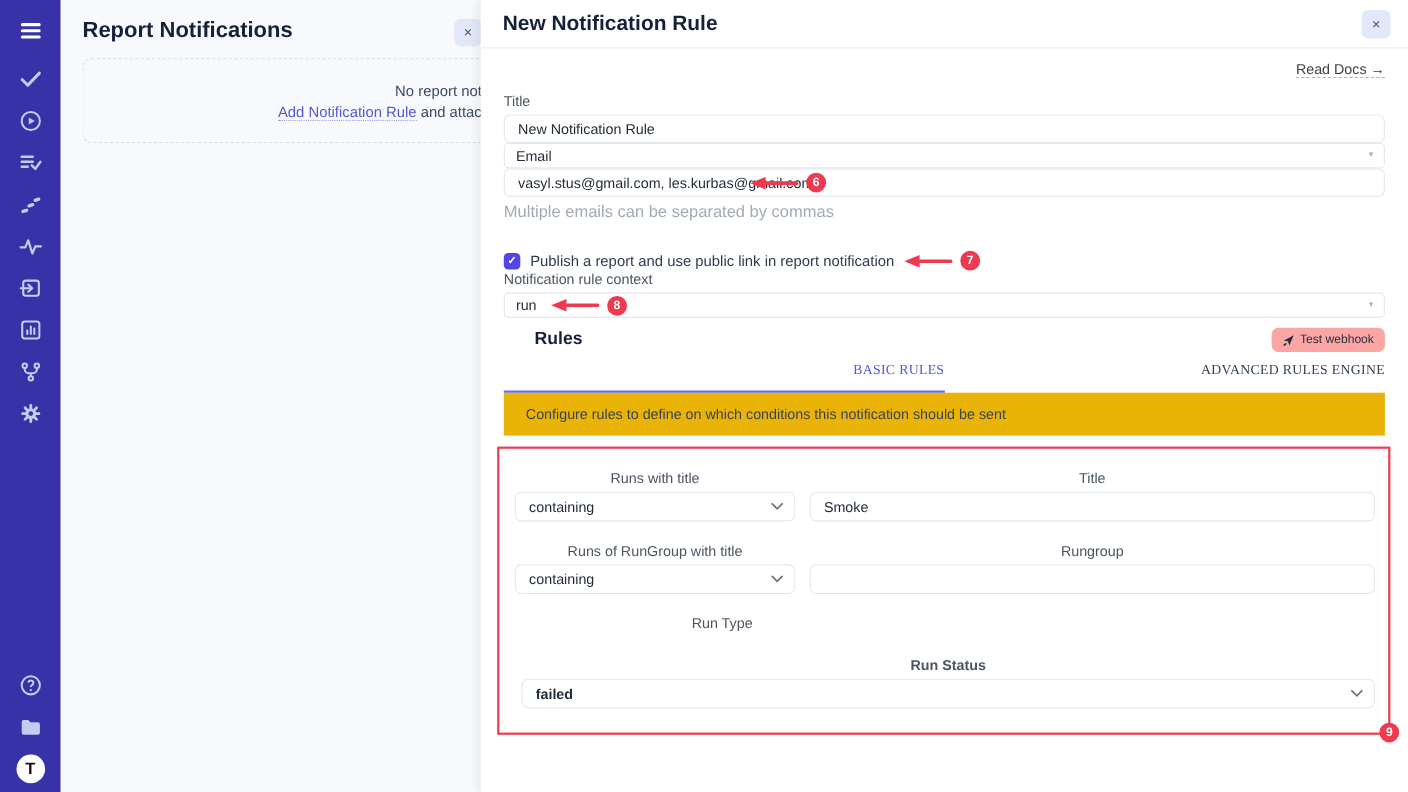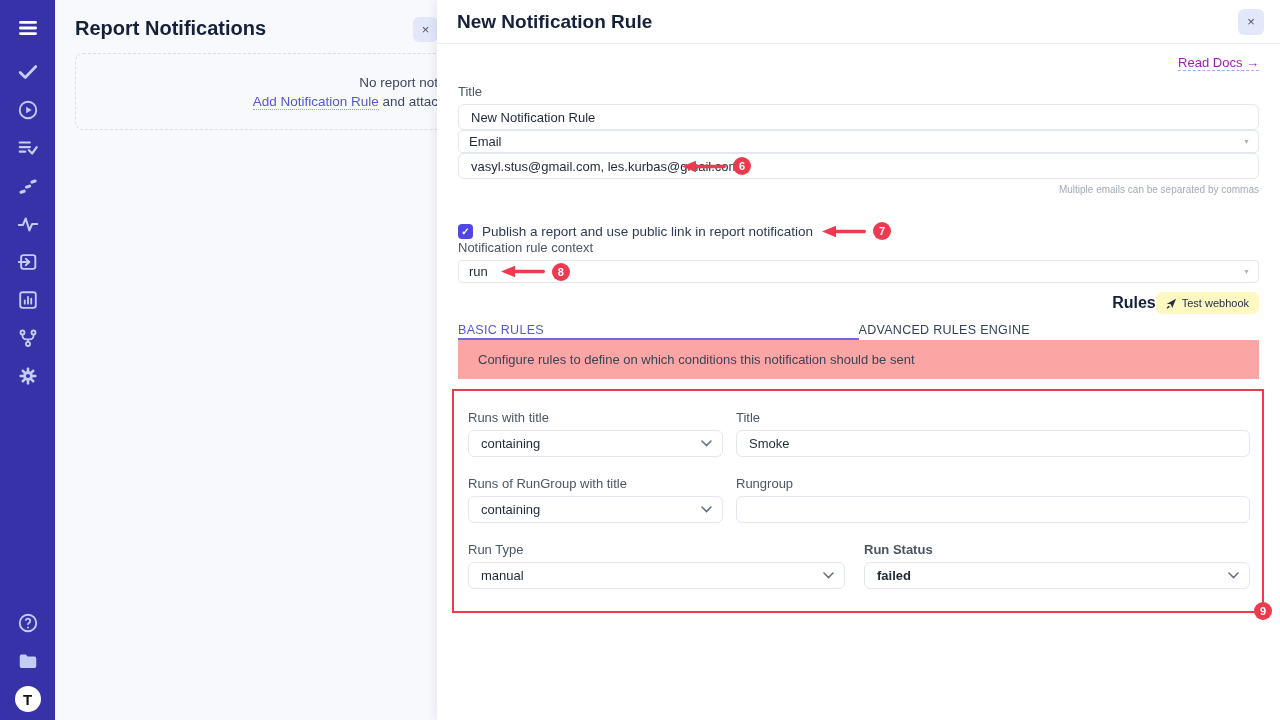--- a/index.html
+++ b/index.html
@@ -31,68 +31,68 @@
   .main-panel { position:absolute; left:437px; top:0; width:843px; height:720px; background:#fff;
     z-index:20; box-shadow:-3px 0 8px rgba(15,23,42,.07); }
   .mp-header { height:44px; display:flex; align-items:center; padding:0 16px 0 20px;
     border-bottom:1px solid #e9ecf1; }
   .mp-title { font-size:19px; font-weight:800; color:#15203a; }
   .mp-close { margin-left:auto; width:26px; height:26px; border:none; background:#e2e7f9;
     border-radius:6px; color:#49536b; font-size:13px; cursor:pointer; }
   .mp-body { padding:0 21px; }
 
   .read-docs-row { text-align:right; margin-top:11px; font-size:13px; }
-  .read-docs { color:#a21caf; text-decoration:none; border-bottom:1px dashed #a9ace8; cursor:pointer; }
+  .read-docs { color:#404040; text-decoration:none; border-bottom:1px dashed #a9ace8; cursor:pointer; }
 
   .f-label { font-size:13px; color:#4b5563; margin:12px 0 5px; }
   .text-input { width:100%; height:26px; border:1px solid #e3e7ee; border-radius:6px;
     padding:0 12px; font-size:13px; color:#1f2937; background:#fff; outline:none;
     font-family:"Liberation Sans", sans-serif; }
   .select-flat { position:relative; height:23px; border:1px solid #e3e7ee; border-radius:4px;
     display:flex; align-items:center; padding:0 10px; font-size:13px; color:#1f2937;
     background:#fff; cursor:pointer; }
   .select-flat::after { content:"▼"; position:absolute; right:8px; font-size:7px; color:#aab1bf; }
 
   .emails-wrap { position:relative; }
   .annot { display:inline-flex; align-items:center; gap:7px; }
   .annot.abs { position:absolute; left:224px; top:0; height:26px; }
   .badge { width:18px; height:18px; border-radius:50%; background:#ee3a4f; color:#fff;
     font-size:11px; font-weight:700; display:inline-flex; align-items:center;
     justify-content:center; flex:none; }
-  .helper { font-size:10px; color:#a2aab8; margin-top:5px;text-align:right; }
+  .helper { font-size:15px; color:#a2aab8; margin-top:5px; }
 
   .cb-row { margin-top:27px; display:flex; align-items:center; font-size:13.5px; color:#2e3a52; }
   .cbx { width:15px; height:15px; border-radius:4px; background:#4f46e5; margin-right:9px;
     display:inline-flex; align-items:center; justify-content:center; cursor:pointer; flex:none; }
   .cbx::after { content:"✓"; color:#fff; font-size:10px; font-weight:700; }
   .cb-row .annot { margin-left:9px; }
 
   .ctx-select .annot { margin-left:13px; }
 
-  .rules-row { margin-top:9px; display:flex; align-items:center; justify-content:flex-end;margin-left:28px; }
+  .rules-row { margin-top:9px; display:flex; align-items:center; justify-content:space-between;margin-left:28px; }
   .rules-heading { font-size:16px; font-weight:800; color:#15203a; }
-  .webhook-btn { display:inline-flex; align-items:center; gap:5px; background:#fef9c3;
+  .webhook-btn { display:inline-flex; align-items:center; gap:5px; background:#fca5a5;
     border:none; border-radius:6px; padding:5px 10px; font-size:11px; color:#273044;
     cursor:pointer; font-family:"Liberation Sans", sans-serif; }
 
   .tabs { display:flex; margin-top:9px; }
-  .tab { flex:1; text-align:left; font-size:12.5px; letter-spacing:.3px; padding-bottom:1px;
+  .tab { flex:1; text-align:right; font-size:12.5px; letter-spacing:.3px; padding-bottom:11px;
     color:#33415c; border:none; background:none; cursor:pointer; border-bottom:2px solid transparent;
-    font-family:Liberation Sans, sans-serif; }
+    font-family:Liberation Serif, serif; }
   .tab.active { color:#5457d6; border-bottom-color:#696cd9; }
 
-  .banner { background:#fca5a5; font-size:13px; color:#3a4456; padding:12px 20px; }
+  .banner { background:#eab308; font-size:13px; color:#3a4456; padding:12px 20px; }
 
   .rules-box { position:relative; margin:10px -5px 0 -6px; border:2px solid #ee3a4f;
     padding:14px 12px 6px 14px; }
   .rule-row { display:flex; gap:13px; margin-bottom:14px; }
   .col-l { width:255px; flex:none; }
   .col-l.wide { width:377px; }
   .col-r { flex:1; }
-  .rules-box .f-label { margin-top:5px; }
+  .rules-box .f-label { margin-top:5px;text-align:center; }
   .select-chev { position:relative; height:27px; border:1px solid #e3e7ee; border-radius:6px;
     display:flex; align-items:center; padding:0 12px; font-size:13px; color:#1f2937;
     background:#fff; cursor:pointer; }
   .chev { position:absolute; right:10px; }
   .badge-corner { position:absolute; right:-10px; bottom:-9px; }
   .mt14 { margin-top:14px; }
 </style>
 </head>
 <body>
 
@@ -315,29 +315,23 @@
                 <polyline points="1,1 5.5,5.5 10,1"></polyline>
               </svg>
           </div>
         </div>
         <div class="col-r">
           <div class="f-label">Rungroup</div>
           <input class="text-input" style="height: 27px;" type="text" value="">
         </div>
       </div>
 
-      <div class="rule-row" style="margin-bottom:16px;">
+      <div class="rule-row" style="margin-bottom:16px;flex-direction:column;">
         <div class="col-l wide">
           <div class="f-label">Run Type</div>
-          <div class="select-chev">
-            <span>manual</span>
-            <svg class="chev" width="11" height="7" viewBox="0 0 11 7" fill="none" stroke="#6b7280" stroke-width="1.6" stroke-linecap="round">
-                <polyline points="1,1 5.5,5.5 10,1"></polyline>
-              </svg>
-          </div>
         </div>
         <div class="col-r" style="margin-left:6px;font-weight:bold;">
           <div class="f-label">Run Status</div>
           <div class="select-chev">
             <span>failed</span>
             <svg class="chev" width="11" height="7" viewBox="0 0 11 7" fill="none" stroke="#6b7280" stroke-width="1.6" stroke-linecap="round">
                 <polyline points="1,1 5.5,5.5 10,1"></polyline>
               </svg>
           </div>
         </div>

